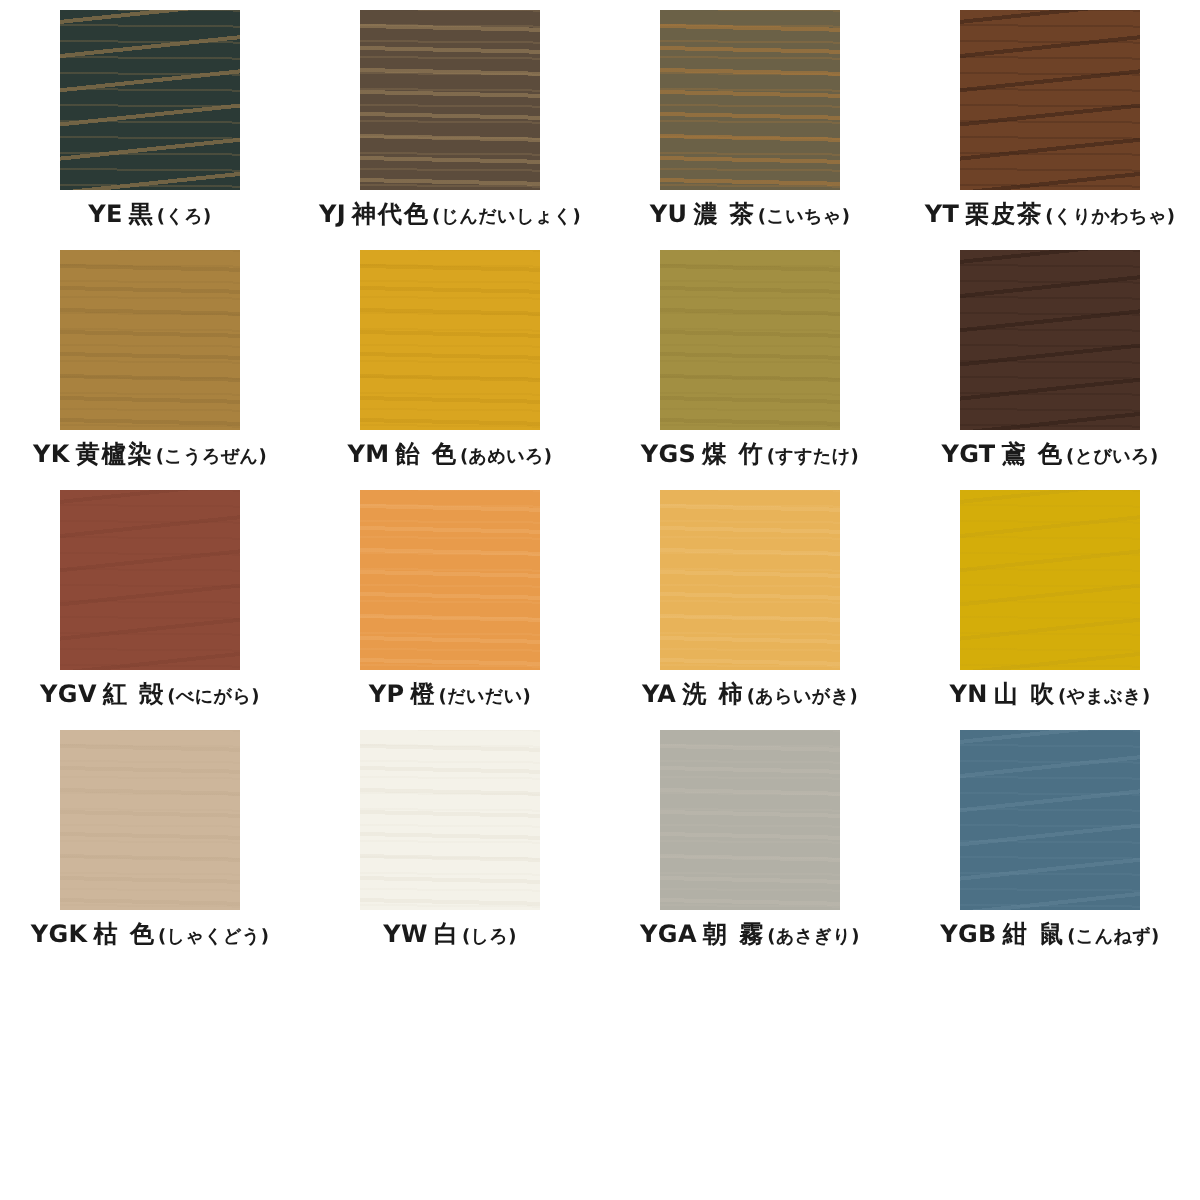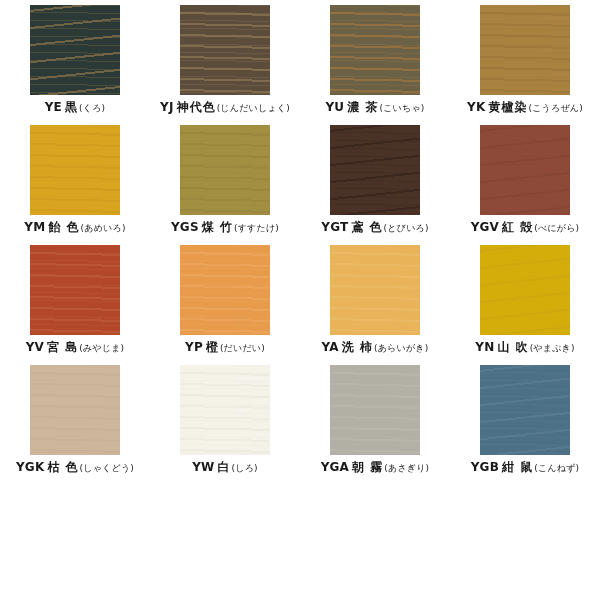--- a/index.html
+++ b/index.html
@@ -37,21 +37,21 @@
     font-size: 12px;
     font-weight: bold;
     color: #1a1a1a;
     letter-spacing: 0.2px;
     line-height: 1;
     display: flex;
     align-items: baseline;
   }
   .code { margin-right: 3px; }
   .kanji { margin-right: 1px; letter-spacing: 1px; }
-  .kana { font-size: 9px; font-weight: normal; text-align: right; }
+  .kana { font-size: 9px; font-weight: bold; text-align: right; }
 </style>
 </head>
 <body>
 
 <div id="chart">
     <div class="cell">
       <div class="swatch" style="background: rgb(43, 58, 54);">
         <div class="grain" style="background-image: repeating-linear-gradient(-6deg, transparent 0px, transparent 7px, rgb(125, 106, 71) 7px, rgb(125, 106, 71) 9px, transparent 9px, transparent 17px); opacity: 0.85;"></div>
         <div class="grain" style="background-image: repeating-linear-gradient(0.5deg, transparent 0px, transparent 2px, rgb(125, 106, 71) 2px, rgb(125, 106, 71) 3px, transparent 3px, transparent 8px); opacity: 0.3825;"></div>
       </div>
@@ -77,20 +77,31 @@
         <div class="grain" style="background-image: repeating-linear-gradient(1.2deg, transparent 0px, transparent 4px, rgb(176, 122, 57) 4px, rgb(176, 122, 57) 6px, transparent 6px, transparent 11px); opacity: 0.55;"></div>
         <div class="grain" style="background-image: repeating-linear-gradient(0.5deg, transparent 0px, transparent 2px, rgb(176, 122, 57) 2px, rgb(176, 122, 57) 3px, transparent 3px, transparent 8px); opacity: 0.2475;"></div>
       </div>
       <div class="caption">
         <span class="code">YU</span>
         <span class="kanji">濃 茶</span>
         <span class="kana">(こいちゃ)</span>
       </div>
     </div>
     <div class="cell">
+      <div class="swatch" style="background: rgb(110, 66, 39);">
+        <div class="grain" style="background-image: repeating-linear-gradient(-6deg, transparent 0px, transparent 7px, rgb(58, 34, 22) 7px, rgb(58, 34, 22) 9px, transparent 9px, transparent 17px); opacity: 0.55;"></div>
+        <div class="grain" style="background-image: repeating-linear-gradient(0.5deg, transparent 0px, transparent 2px, rgb(58, 34, 22) 2px, rgb(58, 34, 22) 3px, transparent 3px, transparent 8px); opacity: 0.2475;"></div>
+      </div>
+      <div class="caption">
+        <span class="code">YT</span>
+        <span class="kanji">栗皮茶</span>
+        <span class="kana">(くりかわちゃ)</span>
+      </div>
+    </div>
+    <div class="cell">
       <div class="swatch" style="background: rgb(169, 130, 63);">
         <div class="grain" style="background-image: repeating-linear-gradient(1.2deg, transparent 0px, transparent 4px, rgb(138, 106, 51) 4px, rgb(138, 106, 51) 6px, transparent 6px, transparent 11px); opacity: 0.35;"></div>
         <div class="grain" style="background-image: repeating-linear-gradient(0.5deg, transparent 0px, transparent 2px, rgb(138, 106, 51) 2px, rgb(138, 106, 51) 3px, transparent 3px, transparent 8px); opacity: 0.1575;"></div>
       </div>
       <div class="caption">
         <span class="code">YK</span>
         <span class="kanji">黄櫨染</span>
         <span class="kana">(こうろぜん)</span>
       </div>
     </div>
@@ -132,31 +143,20 @@
         <div class="grain" style="background-image: repeating-linear-gradient(-6deg, transparent 0px, transparent 7px, rgb(122, 62, 46) 7px, rgb(122, 62, 46) 9px, transparent 9px, transparent 17px); opacity: 0.35;"></div>
         <div class="grain" style="background-image: repeating-linear-gradient(0.5deg, transparent 0px, transparent 2px, rgb(122, 62, 46) 2px, rgb(122, 62, 46) 3px, transparent 3px, transparent 8px); opacity: 0.1575;"></div>
       </div>
       <div class="caption">
         <span class="code">YGV</span>
         <span class="kanji">紅 殻</span>
         <span class="kana">(べにがら)</span>
       </div>
     </div>
     <div class="cell">
-      <div class="swatch" style="background: rgb(178, 71, 42);">
-        <div class="grain" style="background-image: repeating-linear-gradient(1.2deg, transparent 0px, transparent 4px, rgb(201, 113, 74) 4px, rgb(201, 113, 74) 6px, transparent 6px, transparent 11px); opacity: 0.35;"></div>
-        <div class="grain" style="background-image: repeating-linear-gradient(0.5deg, transparent 0px, transparent 2px, rgb(201, 113, 74) 2px, rgb(201, 113, 74) 3px, transparent 3px, transparent 8px); opacity: 0.1575;"></div>
-      </div>
-      <div class="caption">
-        <span class="code">YV</span>
-        <span class="kanji">宮 島</span>
-        <span class="kana">(みやじま)</span>
-      </div>
-    </div>
-    <div class="cell">
       <div class="swatch" style="background: rgb(232, 155, 75);">
         <div class="grain" style="background-image: repeating-linear-gradient(1.2deg, transparent 0px, transparent 4px, rgb(240, 180, 115) 4px, rgb(240, 180, 115) 6px, transparent 6px, transparent 11px); opacity: 0.35;"></div>
         <div class="grain" style="background-image: repeating-linear-gradient(0.5deg, transparent 0px, transparent 2px, rgb(240, 180, 115) 2px, rgb(240, 180, 115) 3px, transparent 3px, transparent 8px); opacity: 0.1575;"></div>
       </div>
       <div class="caption">
         <span class="code">YP</span>
         <span class="kanji">橙</span>
         <span class="kana">(だいだい)</span>
       </div>
     </div>

